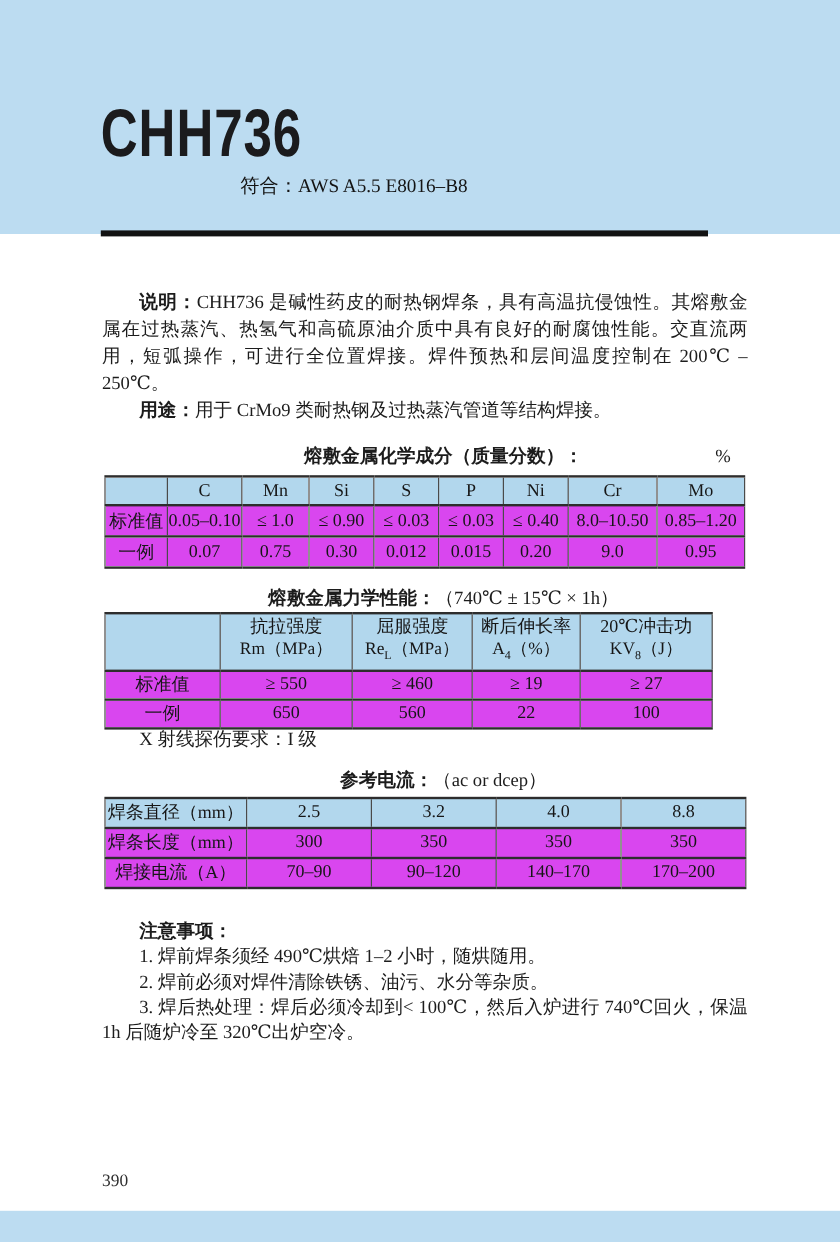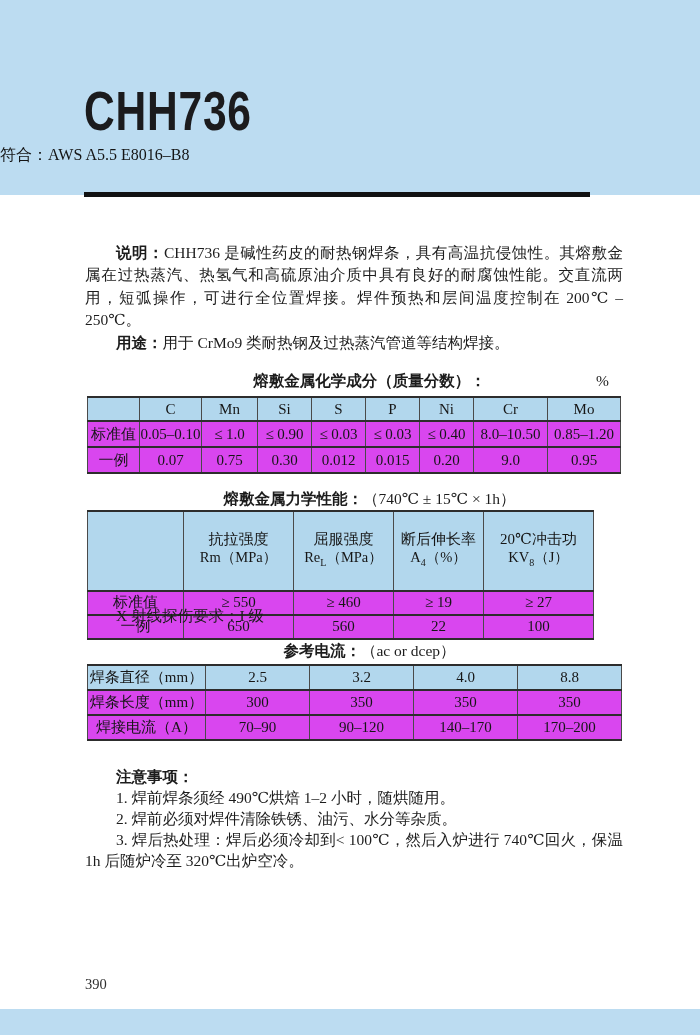--- a/index.html
+++ b/index.html
@@ -3,21 +3,21 @@
 <meta charset="utf-8">
 <style>
   html,body{margin:0;padding:0;}
   .page{position:relative;width:700px;height:1035px;background:#ffffff;overflow:hidden;
         font-family:"Liberation Serif","DejaVu Serif",serif;color:#1c1c1c;}
   .band-top{position:absolute;left:0;top:0;width:700px;height:195px;background:#bcdcf1;}
   .band-bottom{position:absolute;left:0;top:1009px;width:700px;height:26px;background:#bcdcf1;}
   .title{position:absolute;left:84px;top:83px;font-family:"Liberation Sans","DejaVu Sans",sans-serif;
          font-weight:800;font-size:56px;line-height:1;letter-spacing:1px;color:#1b1b1d;
          transform:scaleX(0.76);transform-origin:left top;white-space:nowrap;}
-  .standard{position:absolute;left:0;top:145px;width:590px;text-align:left;font-size:16px;color:#141414;}
+  .standard{position:absolute;left:0;top:145px;width:590px;text-align:center;font-size:16px;color:#141414;}
   .rule{position:absolute;left:84px;top:192px;width:506px;height:5px;background:#121212;}
 
   .intro{position:absolute;left:85px;top:242px;width:538px;font-size:15.5px;line-height:22.4px;text-align:justify;}
   .intro p{margin:0;text-indent:2em;}
   .lbl{font-family:"Liberation Sans","DejaVu Sans",sans-serif;font-weight:bold;}
 
   .sec-head{position:absolute;left:85px;width:538px;font-size:15.5px;line-height:19px;white-space:nowrap;text-align:center;}
   .h-bold{font-family:"Liberation Sans","DejaVu Sans",sans-serif;font-weight:bold;text-indent:0;}
   .sec-head{padding-left:2em;box-sizing:border-box;}
   .pct{position:absolute;right:14px;top:0;font-family:"Liberation Serif","DejaVu Serif",serif;font-weight:normal;}
@@ -26,21 +26,21 @@
         font-family:"Liberation Serif","DejaVu Serif",serif;font-size:15px;color:#161616;}
   th,td{border-left:1px solid #4a4a4a;border-right:1px solid #4a4a4a;
         border-top:2px solid #2d2d2d;border-bottom:2px solid #2d2d2d;
         text-align:center;vertical-align:middle;padding:0;font-weight:normal;overflow:hidden;}
   th{background:#b2d7ed;}
   td{background:#d946ef;}
   .t-chem{left:87px;top:396px;width:533px;}
   .t-chem th{height:22px;}
   .t-chem td{height:24px;}
   .t-mech{left:87px;top:510px;width:506px;}
-  .t-mech th{height:40px;line-height:18px;padding:18px 0;}
+  .t-mech th{height:40px;line-height:18px;padding:2px 0;}
   .t-mech td{height:22px;}
   .t-mech .l2{font-size:14.5px;}
   .t-mech sub{font-size:10px;}
   .t-cur{left:87px;top:664px;width:534px;}
   .t-cur th,.t-cur td{height:23px;}
 
   .xray{position:absolute;left:85px;top:606px;width:538px;font-size:15.5px;text-indent:2em;}
   .notes{position:absolute;left:85px;top:766px;width:538px;font-size:15.5px;line-height:21px;text-align:justify;}
   .notes p{margin:0;text-indent:2em;}
   .page-num{position:absolute;left:85px;top:976px;font-size:14.5px;color:#2e2e2e;}

